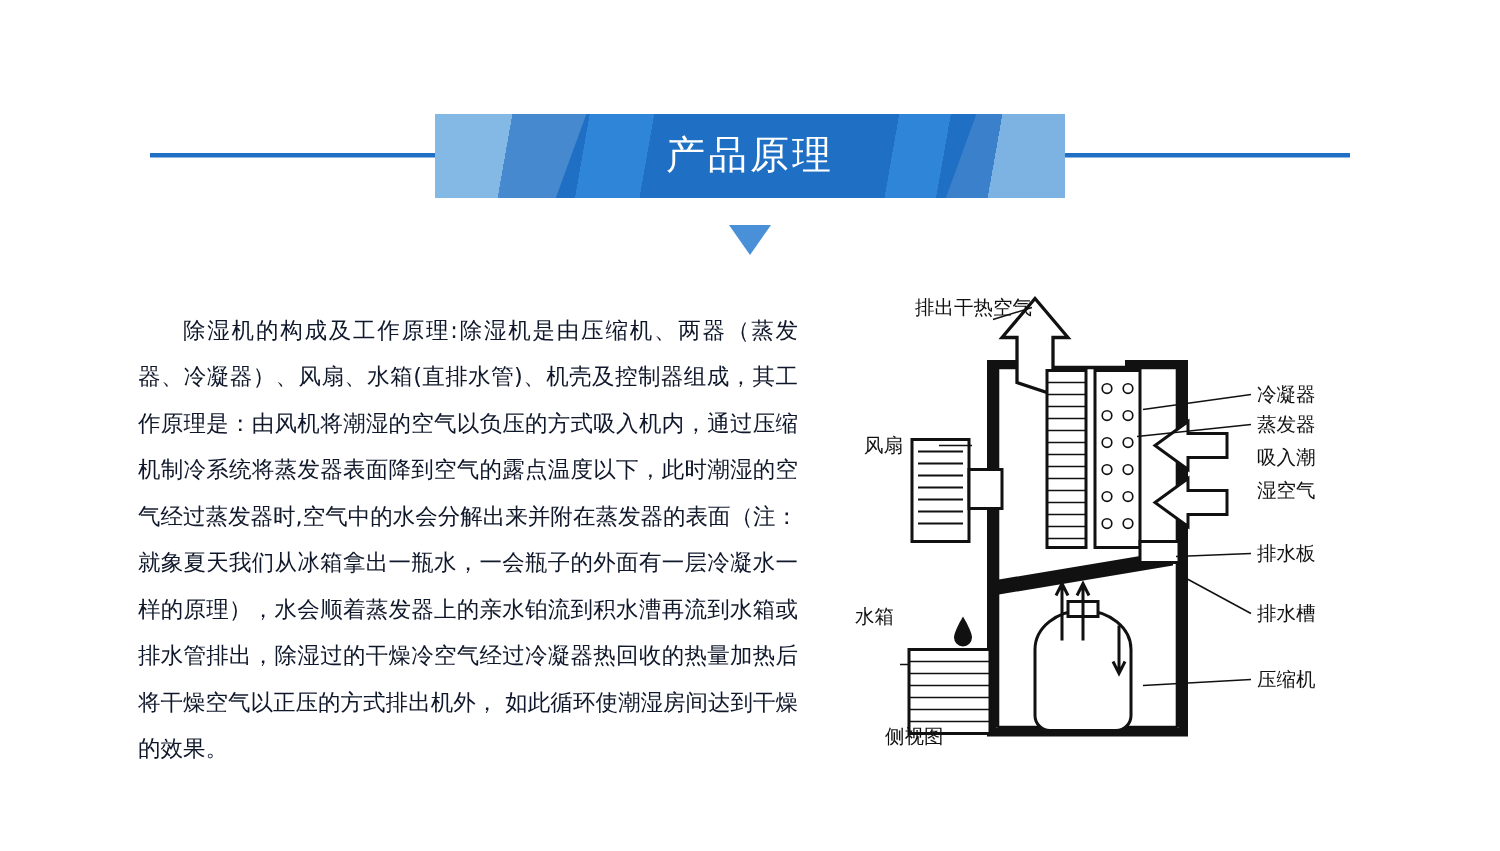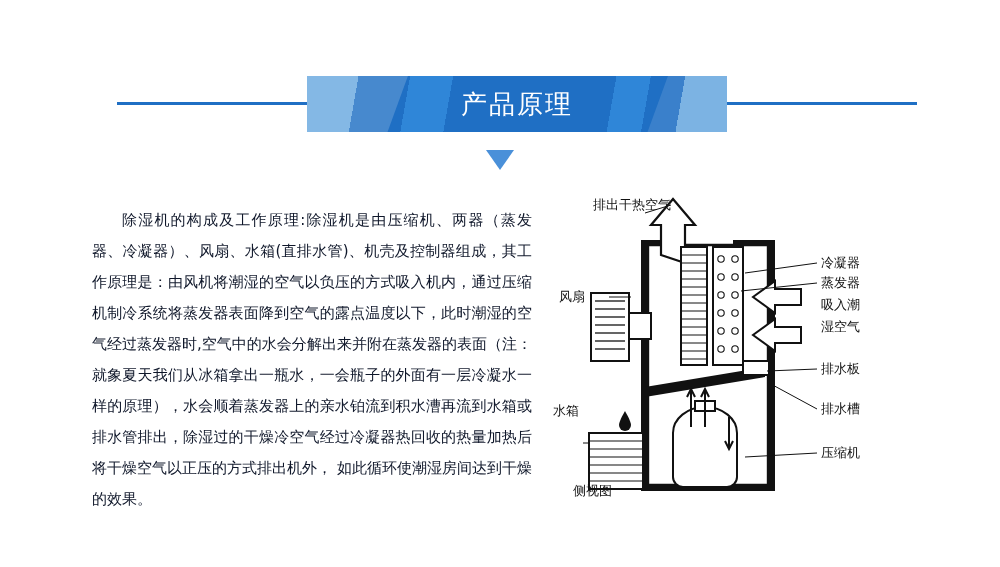--- a/index.html
+++ b/index.html
@@ -12,21 +12,21 @@
     height: 567px;
     font-family: "Liberation Sans", sans-serif;
     color: #333;
     position: relative;
     overflow: hidden;
   }
 
   
   .banner-wrap {
     position: absolute;
-    left: 17px;
+    left: 0;
     top: 76px;
     width: 907px;
     height: 56px;
   }
   .banner-rule {
     position: absolute;
     top: 26px;
     height: 3px;
     background: #1f6fc4;
   }
@@ -97,21 +97,21 @@
     line-height: 31px;
     color: #0f172a;
     text-align: justify;
     text-indent: 30px;
     font-family: "DejaVu Sans", "Liberation Sans", sans-serif;
   }
 
   
   .diagram {
     position: absolute;
-    left: 553px;
+    left: 570px;
     top: 185px;
     width: 400px;
     height: 325px;
   }
   .diagram svg { display: block; }
   .dg-label {
     font-family: "DejaVu Sans", "Liberation Sans", sans-serif;
     font-size: 13px;
     fill: #111;
   }

